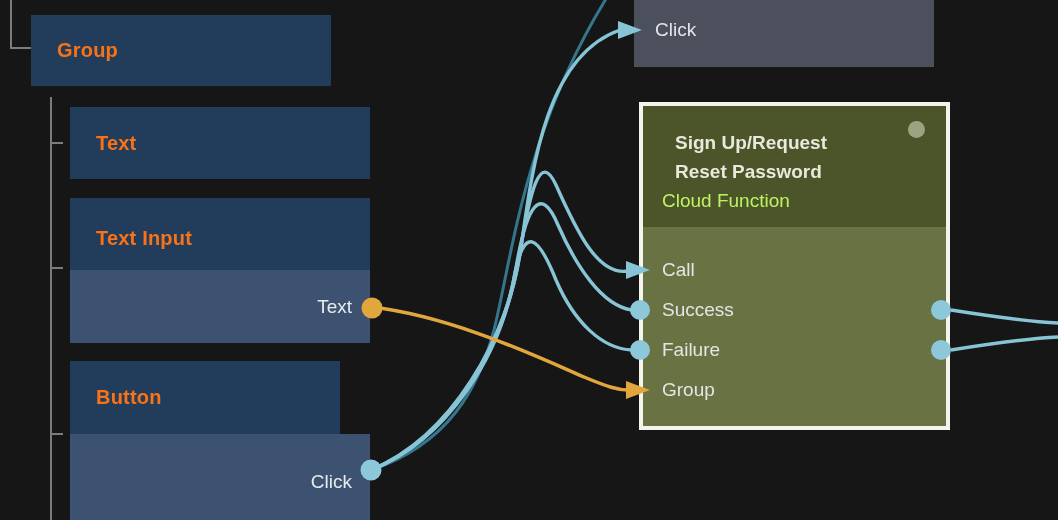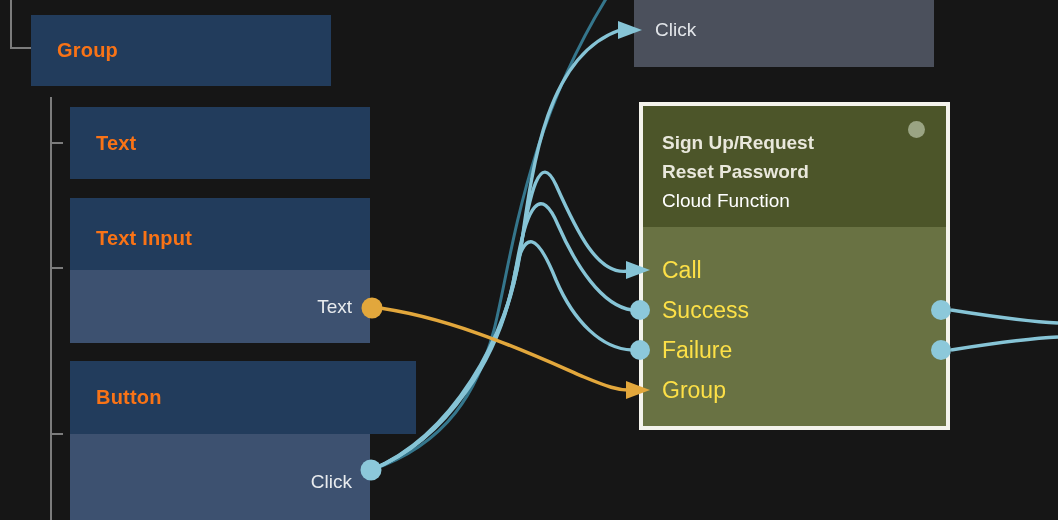--- a/index.html
+++ b/index.html
@@ -28,29 +28,29 @@
   }
   
   .fn{
     position:absolute;left:639px;top:102px;width:311px;height:328px;
     background:#697243;border:4px solid #f4f3ec;box-sizing:border-box;
   }
   .fn-header{
     position:relative;height:121px;background:#4c5529;
     box-sizing:border-box;padding:22px 20px 0 19px;
   }
-  .fn-title{font-size:19px;font-weight:700;color:#e9e8dc;line-height:29px;width:190px;}
-  .fn-sub{font-size:19px;font-weight:400;color:#ffffff;line-height:29px;}
+  .fn-title{font-size:19px;font-weight:700;color:#e9e8dc;line-height:29px;width:190px;margin-left:13px;}
+  .fn-sub{font-size:19px;font-weight:400;color:#bef264;line-height:29px;}
   .fn-dot{
     position:absolute;top:15px;right:21px;width:17px;height:17px;
     border-radius:50%;background:#9aa483;
   }
   .fn-port{
     position:absolute;left:19px;height:40px;display:flex;align-items:center;
-    font-size:23px;font-weight:400;color:#fde047;
+    font-size:19px;font-weight:400;color:#e5e5e5;
   }
   svg.wires{position:absolute;left:0;top:0;pointer-events:none;}
 </style>
 </head>
 <body>
 
 <div class="canvas">
 
   <div class="tline" style="left:10px;top:0;width:2px;height:49px"></div>
   <div class="tline" style="left:10px;top:47px;width:21px;height:2px"></div>
@@ -67,21 +67,21 @@
     <span>Text</span>
   </div>
 
   <div class="bnode" style="left:70px;top:198px;width:300px;height:80px">
     <span>Text Input</span>
   </div>
   <div class="port-row" style="left:70px;top:270px;width:300px;height:73px">
     <span>Text</span>
   </div>
 
-  <div class="bnode" style="left:70px;top:361px;width:346px;height:73px">
+  <div class="bnode" style="left:70px;top:361px;width:270px;height:73px">
     <span>Button</span>
   </div>
   <div class="port-row" style="left:70px;top:434px;width:300px;height:95px">
     <span>Click</span>
   </div>
 
   <div class="gnode" style="left:634px;top:-8px;width:300px;height:75px">
     <span>Click</span>
   </div>
 

